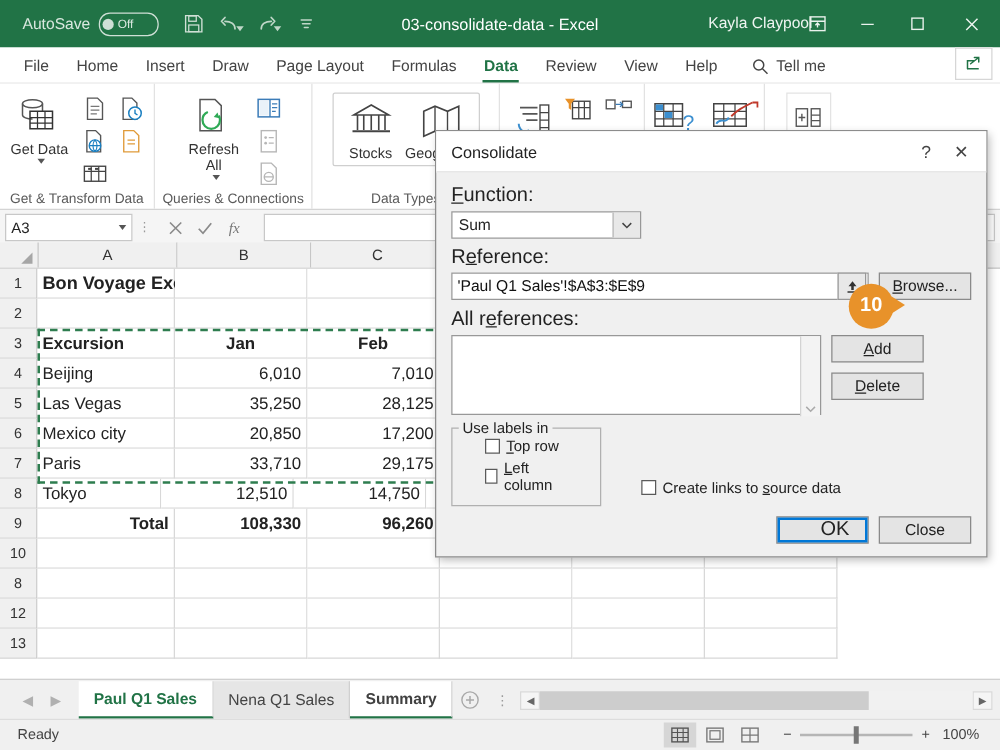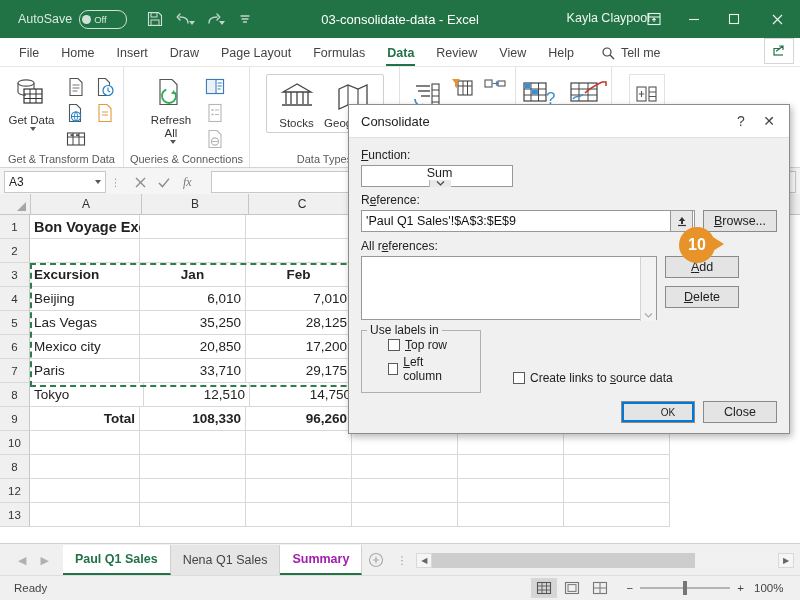--- a/index.html
+++ b/index.html
@@ -64,46 +64,46 @@
   .cell.center{justify-content:center;}
   .cell.right{justify-content:flex-end;}
   .marquee{position:absolute;border:2px dashed #2e7d4f;pointer-events:none;}
 
   
   .dialog{position:absolute;left:348px;top:104px;width:440px;background:#f0f0f0;border:1px solid #8c8c8c;box-shadow:2px 3px 7px rgba(0,0,0,.28);}
   .dtitle{height:32px;background:#fff;display:flex;align-items:center;padding:0 6px 0 12px;border-bottom:1px solid #e0e0e0;}
   .dtitle .t{flex:1;font-size:13px;color:#222;}
   .dtitle .ic{width:28px;height:26px;display:flex;align-items:center;justify-content:center;color:#444;font-size:14px;}
   .dbody{padding:8px 12px 10px 12px;position:relative;}
-  .dlabel{font-size:12px;margin:2px 0 3px 0;}
+  .dlabel{font-size:16px;margin:2px 0 3px 0;}
   .u{text-decoration:underline;}
-  .combo{width:152px;height:22px;background:#fff;border:1px solid #989898;display:flex;align-items:center;justify-content:space-between;font-size:12.5px;padding-left:5px;box-sizing:border-box;flex-direction:column;}
+  .combo{width:152px;height:22px;background:#fff;border:1px solid #989898;display:flex;align-items:center;justify-content:space-between;font-size:12.5px;padding-left:5px;box-sizing:border-box;}
   .combo .arrow{width:21px;height:20px;background:#e8e8e8;border-left:1px solid #b7b7b7;display:flex;align-items:center;justify-content:center;}
   .refrow{display:flex;align-items:center;gap:8px;}
   .reffield{flex:1;height:22px;background:#fff;border:1px solid #989898;display:flex;align-items:center;box-sizing:border-box;}
   .reffield input{flex:1;border:0;outline:0;font-family:"Liberation Sans",sans-serif;font-size:12.5px;padding-left:4px;background:transparent;color:#111;}
   .collapse{width:21px;height:20px;background:#e8e8e8;border:1px solid #989898;display:flex;align-items:center;justify-content:center;margin-right:1px;}
   .dbtn{width:74px;height:22px;background:#e4e4e4;border:1px solid #8a8a8a;font-size:12.5px;display:flex;align-items:center;justify-content:center;box-sizing:border-box;}
   .listbox{height:62px;background:#fff;border:1px solid #989898;position:relative;}
   .lscroll{position:absolute;right:0;top:0;width:15px;height:100%;background:#f3f3f3;border-left:1px solid #d3d3d3;display:flex;align-items:flex-end;justify-content:center;padding-bottom:2px;}
   .fieldset{border:1px solid #b0b0b0;padding:4px 8px 6px 8px;width:102px;position:relative;margin-top:10px;}
   .fieldset .legend{position:absolute;top:-8px;left:5px;background:#f0f0f0;padding:0 3px;font-size:12px;}
   .cbrow{display:flex;align-items:center;gap:5px;margin:3px 18px;font-size:12px;}
   .cb{width:12px;height:12px;background:#fff;border:1px solid #5a5a5a;box-sizing:border-box;}
   .bottomrow{display:flex;gap:8px;justify-content:flex-end;margin-top:8px;}
-  .okbtn{width:74px;height:22px;background:#e4e4e4;border:1px solid #8a8a8a;outline:2px solid #0078d7;outline-offset:-3px;font-size:10px;display:flex;align-items:center;justify-content:center;box-sizing:border-box;padding-left:20px;}
+  .okbtn{width:74px;height:22px;background:#e4e4e4;border:1px solid #8a8a8a;outline:2px solid #0078d7;outline-offset:-3px;font-size:16px;display:flex;align-items:center;justify-content:center;box-sizing:border-box;padding-left:20px;}
   .callout{position:absolute;left:330px;top:122px;width:36px;height:36px;border-radius:50%;background:#e8922a;color:#fff;font-weight:bold;font-size:16px;display:flex;align-items:center;justify-content:center;}
   .callout:after{content:"";position:absolute;right:-9px;top:10px;border-top:7px solid transparent;border-bottom:7px solid transparent;border-left:11px solid #e8922a;}
 
   
   .sheetbar{position:absolute;left:0;bottom:24px;width:800px;height:32px;background:#f0f0f0;border-top:1px solid #d0d0d0;display:flex;align-items:center;}
   .navarrows{display:flex;gap:14px;padding:0 14px 0 18px;color:#b0b0b0;font-size:11px;}
   .stab{height:30px;display:flex;align-items:center;padding:0 12px;font-size:12.5px;background:#e6e6e6;border-right:1px solid #d0d0d0;color:#444;box-sizing:border-box;}
   .stab.active{background:#fff;color:#217346;font-weight:bold;border-bottom:2.5px solid #217346;}
-  .stab.bold{background:#fff;color:#a21caf;font-weight:bold;border-bottom:2.5px solid #217346;}
+  .stab.bold{background:#fff;color:#404040;font-weight:bold;border-bottom:2.5px solid #217346;}
   .addsheet{width:28px;display:flex;align-items:center;justify-content:center;color:#9a9a9a;font-size:15px;}
   .vdots{color:#9a9a9a;font-size:11px;letter-spacing:1px;padding:0 6px;}
   .hscroll{flex:1;display:flex;align-items:center;margin:0 6px 0 2px;height:15px;}
   .hsbtn{width:16px;height:15px;background:#f5f5f5;border:1px solid #d9d9d9;display:flex;align-items:center;justify-content:center;font-size:8px;color:#666;box-sizing:border-box;}
   .hstrack{flex:1;height:15px;background:#f1f1f1;position:relative;}
   .hsthumb{position:absolute;left:0;top:0;height:15px;width:76%;background:#cdcdcd;}
   .status{position:absolute;left:0;bottom:0;width:800px;height:24px;background:#f0f0f0;border-top:1px solid #ddd;display:flex;align-items:center;font-size:11.5px;color:#444;}
   .stxt{padding-left:14px;flex:1;}
   .vbtn{width:26px;height:20px;display:flex;align-items:center;justify-content:center;margin-right:2px;}
   .vbtn.on{background:#d6d6d6;}
@@ -534,21 +534,21 @@
         <div class="cell" style="width:110px">Paris</div>
         <div class="cell num" style="width:106px">33,710</div>
         <div class="cell num" style="width:106px">29,175</div>
         <div class="cell num" style="width:106px"></div>
         <div class="cell num" style="width:106px"></div>
         <div class="cell" style="width:106px"></div>
       </div>
 
       <div class="row">
         <div class="rh">8</div>
-        <div class="cell" style="width:114px">Tokyo</div>
+        <div class="cell" style="width:99px">Tokyo</div>
         <div class="cell num" style="width:106px">12,510</div>
         <div class="cell num" style="width:106px">14,750</div>
         <div class="cell num" style="width:106px">11,490</div>
         <div class="cell num" style="width:106px">38,750</div>
         <div class="cell" style="width:106px"></div>
       </div>
 
       <div class="row">
         <div class="rh">9</div>
         <div class="cell b right" style="width:110px">Total</div>

